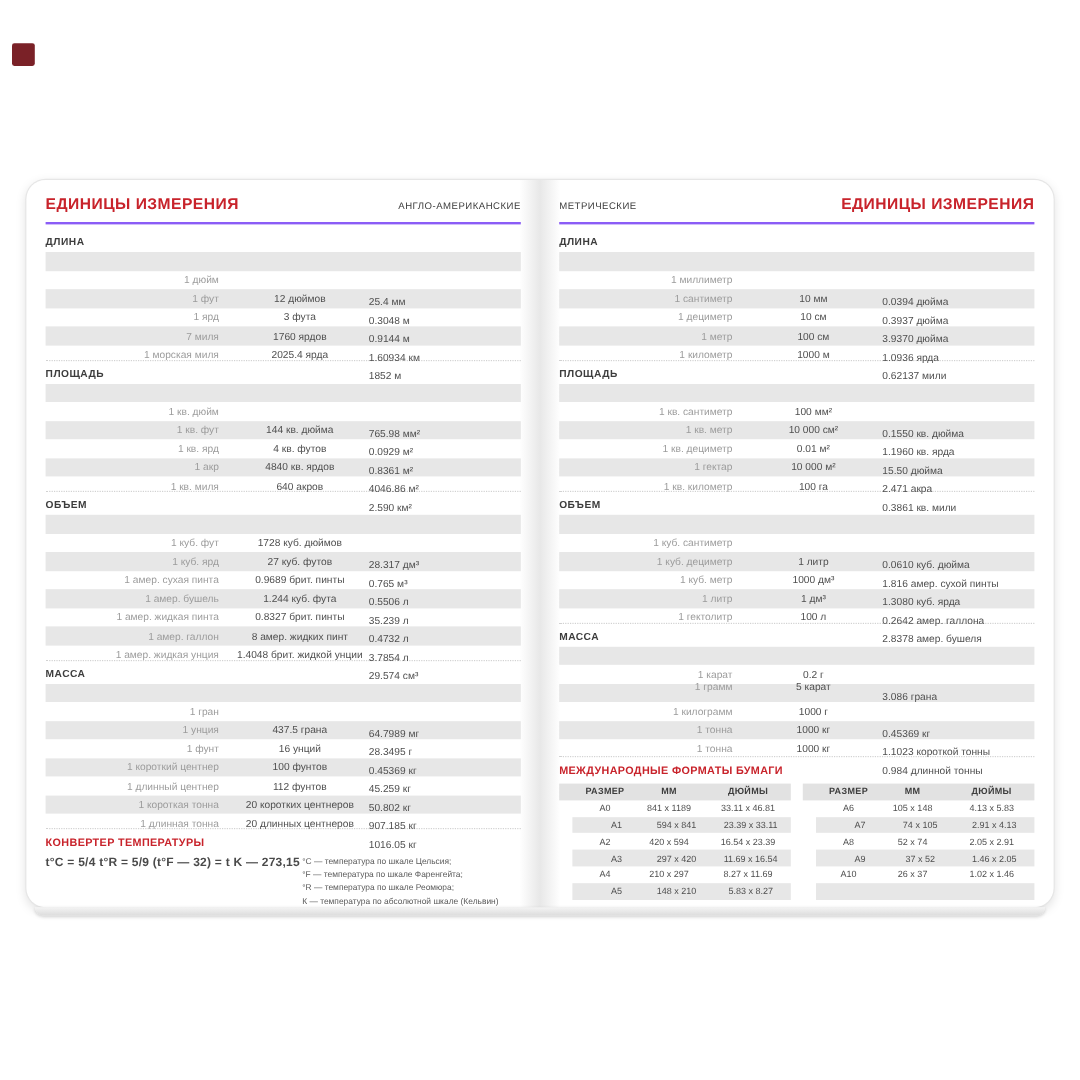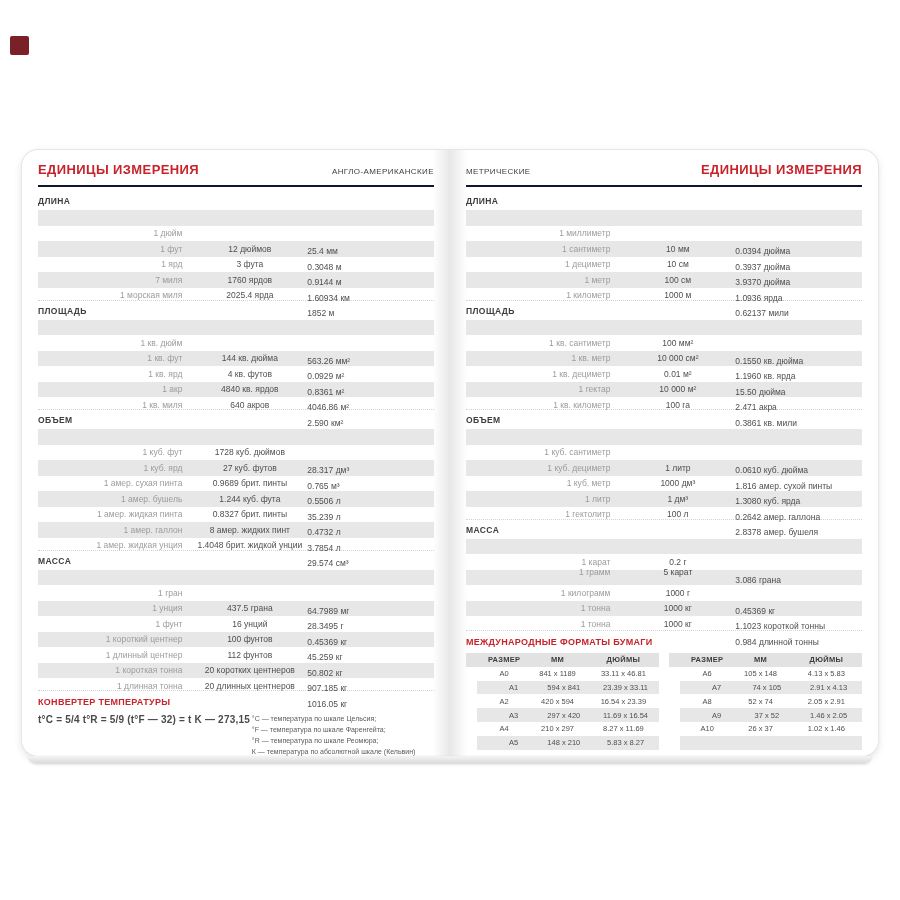--- a/index.html
+++ b/index.html
@@ -10,21 +10,21 @@
   .spread { position:absolute; left:22px; top:150px; width:856px; height:606px; background:#fff;
             border-radius:16px; box-shadow:0 0 0 1px #e6e6e6, 0 3px 9px rgba(0,0,0,0.13); }
   .spread::after { content:""; position:absolute; left:7px; right:7px; bottom:-7px; height:7px;
             border-radius:0 0 14px 14px; background:linear-gradient(#f4f4f4,#dcdcdc); box-shadow:0 1px 3px rgba(0,0,0,0.18); }
   .seam { position:absolute; top:0; bottom:0; left:50%; width:34px; transform:translateX(-50%);
             background:linear-gradient(to right, rgba(255,255,255,0), rgba(110,110,110,0.16) 50%, rgba(255,255,255,0)); pointer-events:none; z-index:5; }
 
   .pages { display:flex; height:100%; }
   .page { width:50%; padding:12px 16px 0 16px; overflow:hidden; }
 
-  .page-header { display:flex; justify-content:space-between; align-items:baseline; border-bottom:2px solid #0f172a; padding-bottom:8px; }
+  .page-header { display:flex; justify-content:space-between; align-items:baseline; border-bottom:2px solid #8b5cf6; padding-bottom:8px; }
   .page-title { color:#c8232b; font-size:13px; font-weight:bold; letter-spacing:0.4px; }
   .page-side  { color:#3d3d3d; font-size:8px; font-weight:normal; letter-spacing:0.4px; }
 
   .sec { border-top:1px dotted #d2d2d2; margin-top:12px; padding-top:5px; }
   .sec.first { border-top:none; margin-top:4px; }
   .sec-h { font-size:8.5px; font-weight:bold; color:#3d3d3d; letter-spacing:0.4px; margin-bottom:4px; }
 
   .row { display:grid; grid-template-columns:40% 27% 33%; height:15.5px; align-items:center; font-size:8.5px; }
   .row.shade { background:#e7e7e7; }
   .c1 { text-align:right; color:#9c9c9c; padding-right:14px; white-space:nowrap; }
@@ -84,21 +84,21 @@
               <span class="c1">1 морская миля</span>
               <span class="c2">2025.4 ярда</span>
               <span class="c3">1852 м</span>
             </div>
           </div>
           <div class="sec">
             <div class="sec-h">ПЛОЩАДЬ</div>
             <div class="row shade">
               <span class="c1">1 кв. дюйм</span>
               <span class="c2"></span>
-              <span class="c3">563.26 мм²</span>
+              <span class="c3">765.98 мм²</span>
             </div>
             <div class="row">
               <span class="c1">1 кв. фут</span>
               <span class="c2">144 кв. дюйма</span>
               <span class="c3">0.0929 м²</span>
             </div>
             <div class="row shade">
               <span class="c1">1 кв. ярд</span>
               <span class="c2">4 кв. футов</span>
               <span class="c3">0.8361 м²</span>

